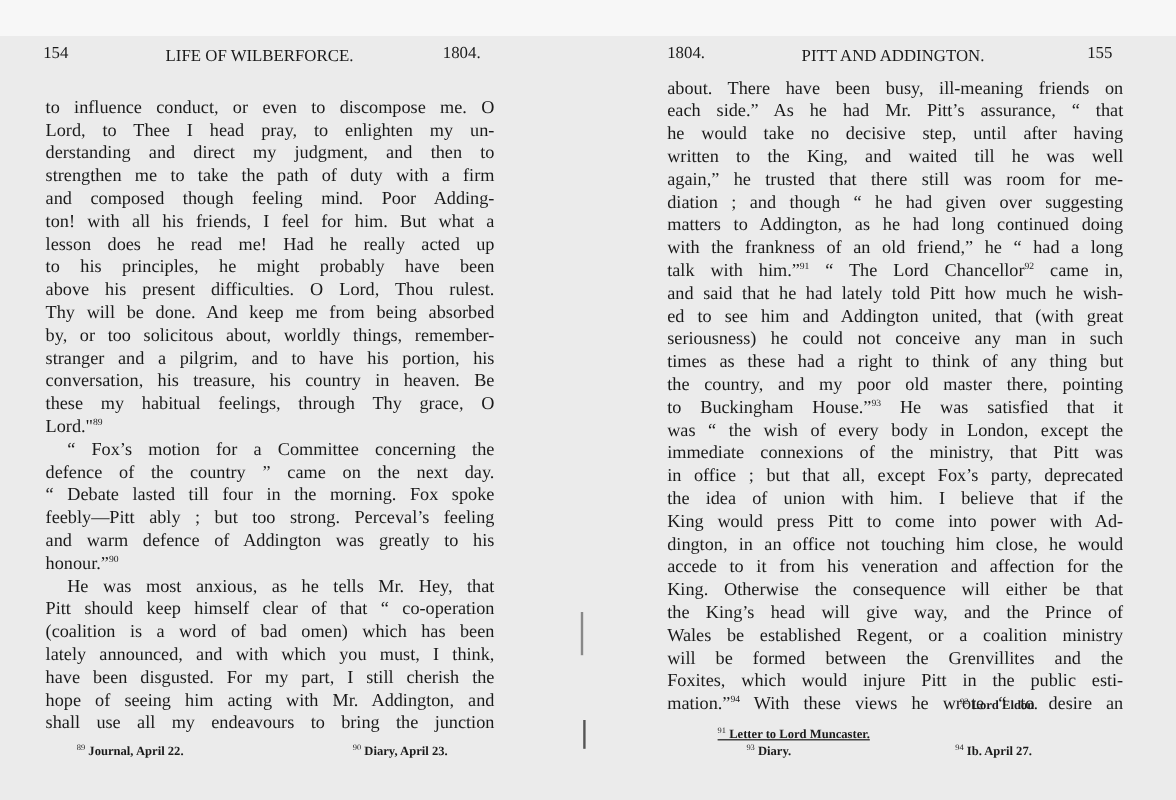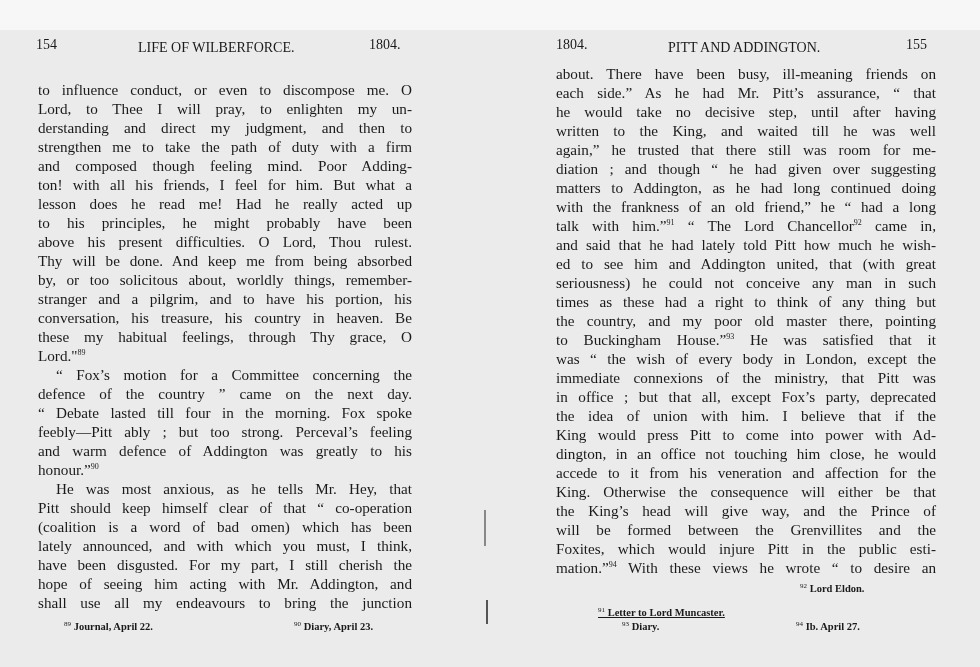--- a/index.html
+++ b/index.html
@@ -29,21 +29,21 @@
 
 <div class="topstrip"></div>
 
 <div class="page left">
   <span class="running-head" style="left:36px;">154</span>
   <span class="running-head title" style="left:138px; top:40px;text-align:center;">LIFE OF WILBERFORCE.</span>
   <span class="running-head" style="left:369px;">1804.</span>
 
   <div class="body-text" id="left-body" style="left:38px; width:374px;margin-top:16px;">
       <span class="line">to influence conduct, or even to discompose me. O</span>
-      <span class="line">Lord, to Thee I will pray, to enlighten my un-</span>
+      <span class="line">Lord, to Thee I head pray, to enlighten my un-</span>
       <span class="line">derstanding and direct my judgment, and then to</span>
       <span class="line">strengthen me to take the path of duty with a firm</span>
       <span class="line">and composed though feeling mind. Poor Adding-</span>
       <span class="line">ton! with all his friends, I feel for him. But what a</span>
       <span class="line">lesson does he read me! Had he really acted up</span>
       <span class="line">to his principles, he might probably have been</span>
       <span class="line">above his present difficulties. O Lord, Thou rulest.</span>
       <span class="line">Thy will be done. And keep me from being absorbed</span>
       <span class="line">by, or too solicitous about, worldly things, remember-</span>
       <span class="line">stranger and a pilgrim, and to have his portion, his</span>
@@ -94,20 +94,21 @@
       <span class="line">to Buckingham House.”<sup>93</sup> He was satisfied that it</span>
       <span class="line">was “ the wish of every body in London, except the</span>
       <span class="line">immediate connexions of the ministry, that Pitt was</span>
       <span class="line">in office ; but that all, except Fox’s party, deprecated</span>
       <span class="line">the idea of union with him. I believe that if the</span>
       <span class="line">King would press Pitt to come into power with Ad-</span>
       <span class="line">dington, in an office not touching him close, he would</span>
       <span class="line">accede to it from his veneration and affection for the</span>
       <span class="line">King. Otherwise the consequence will either be that</span>
       <span class="line">the King’s head will give way, and the Prince of</span>
+      <span class="line">Wales be established Regent, or a coalition ministry</span>
       <span class="line">will be formed between the Grenvillites and the</span>
       <span class="line">Foxites, which would injure Pitt in the public esti-</span>
       <span class="line">mation.”<sup>94</sup> With these views he wrote “ to desire an</span>
     </div>
 
   <div class="footnotes" id="right-notes" style="left: 0px; top: 0px;">
       <span style="position: absolute; left: 108px; top: 606px; white-space: nowrap; text-decoration: underline;"><sup>91</sup> Letter to Lord Muncaster.</span>
       <span style="position: absolute; left: 310px; top: 582px; white-space: nowrap;"><sup>92</sup> Lord Eldon.</span>
       <span style="position: absolute; left: 132px; top: 620px; white-space: nowrap;"><sup>93</sup> Diary.</span>
       <span style="position: absolute; left: 306px; top: 620px; white-space: nowrap;"><sup>94</sup> Ib. April 27.</span>

